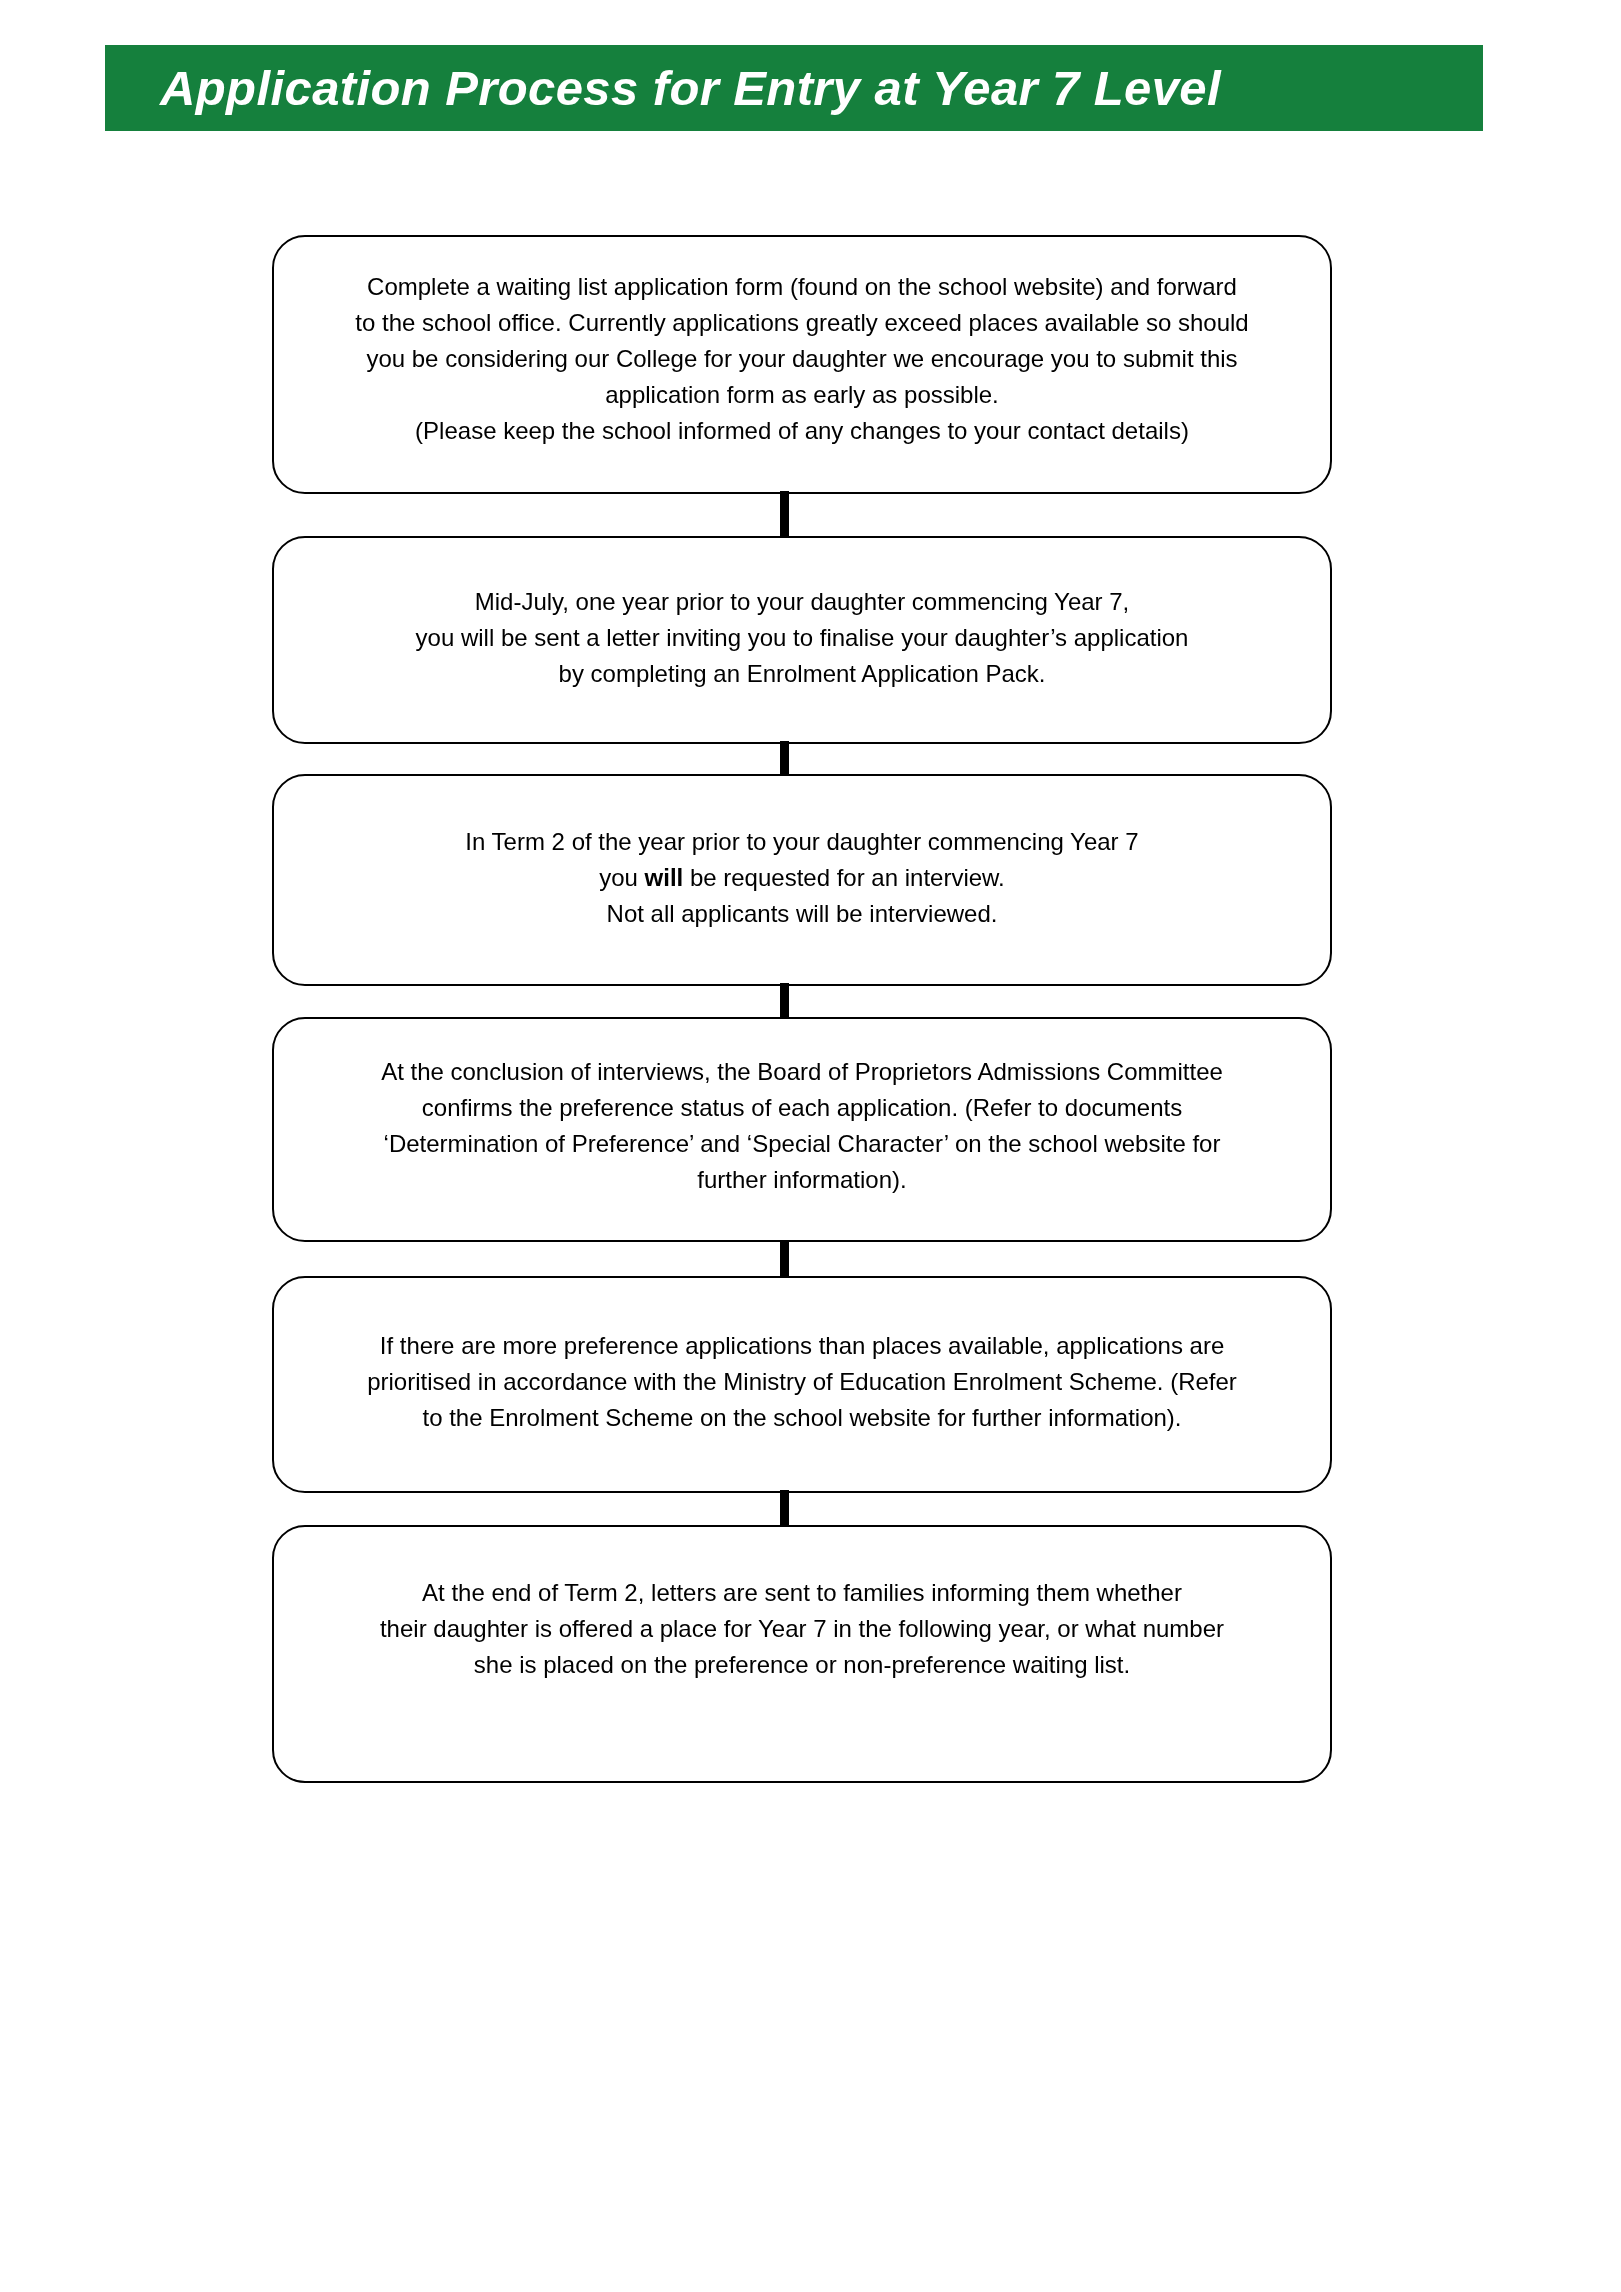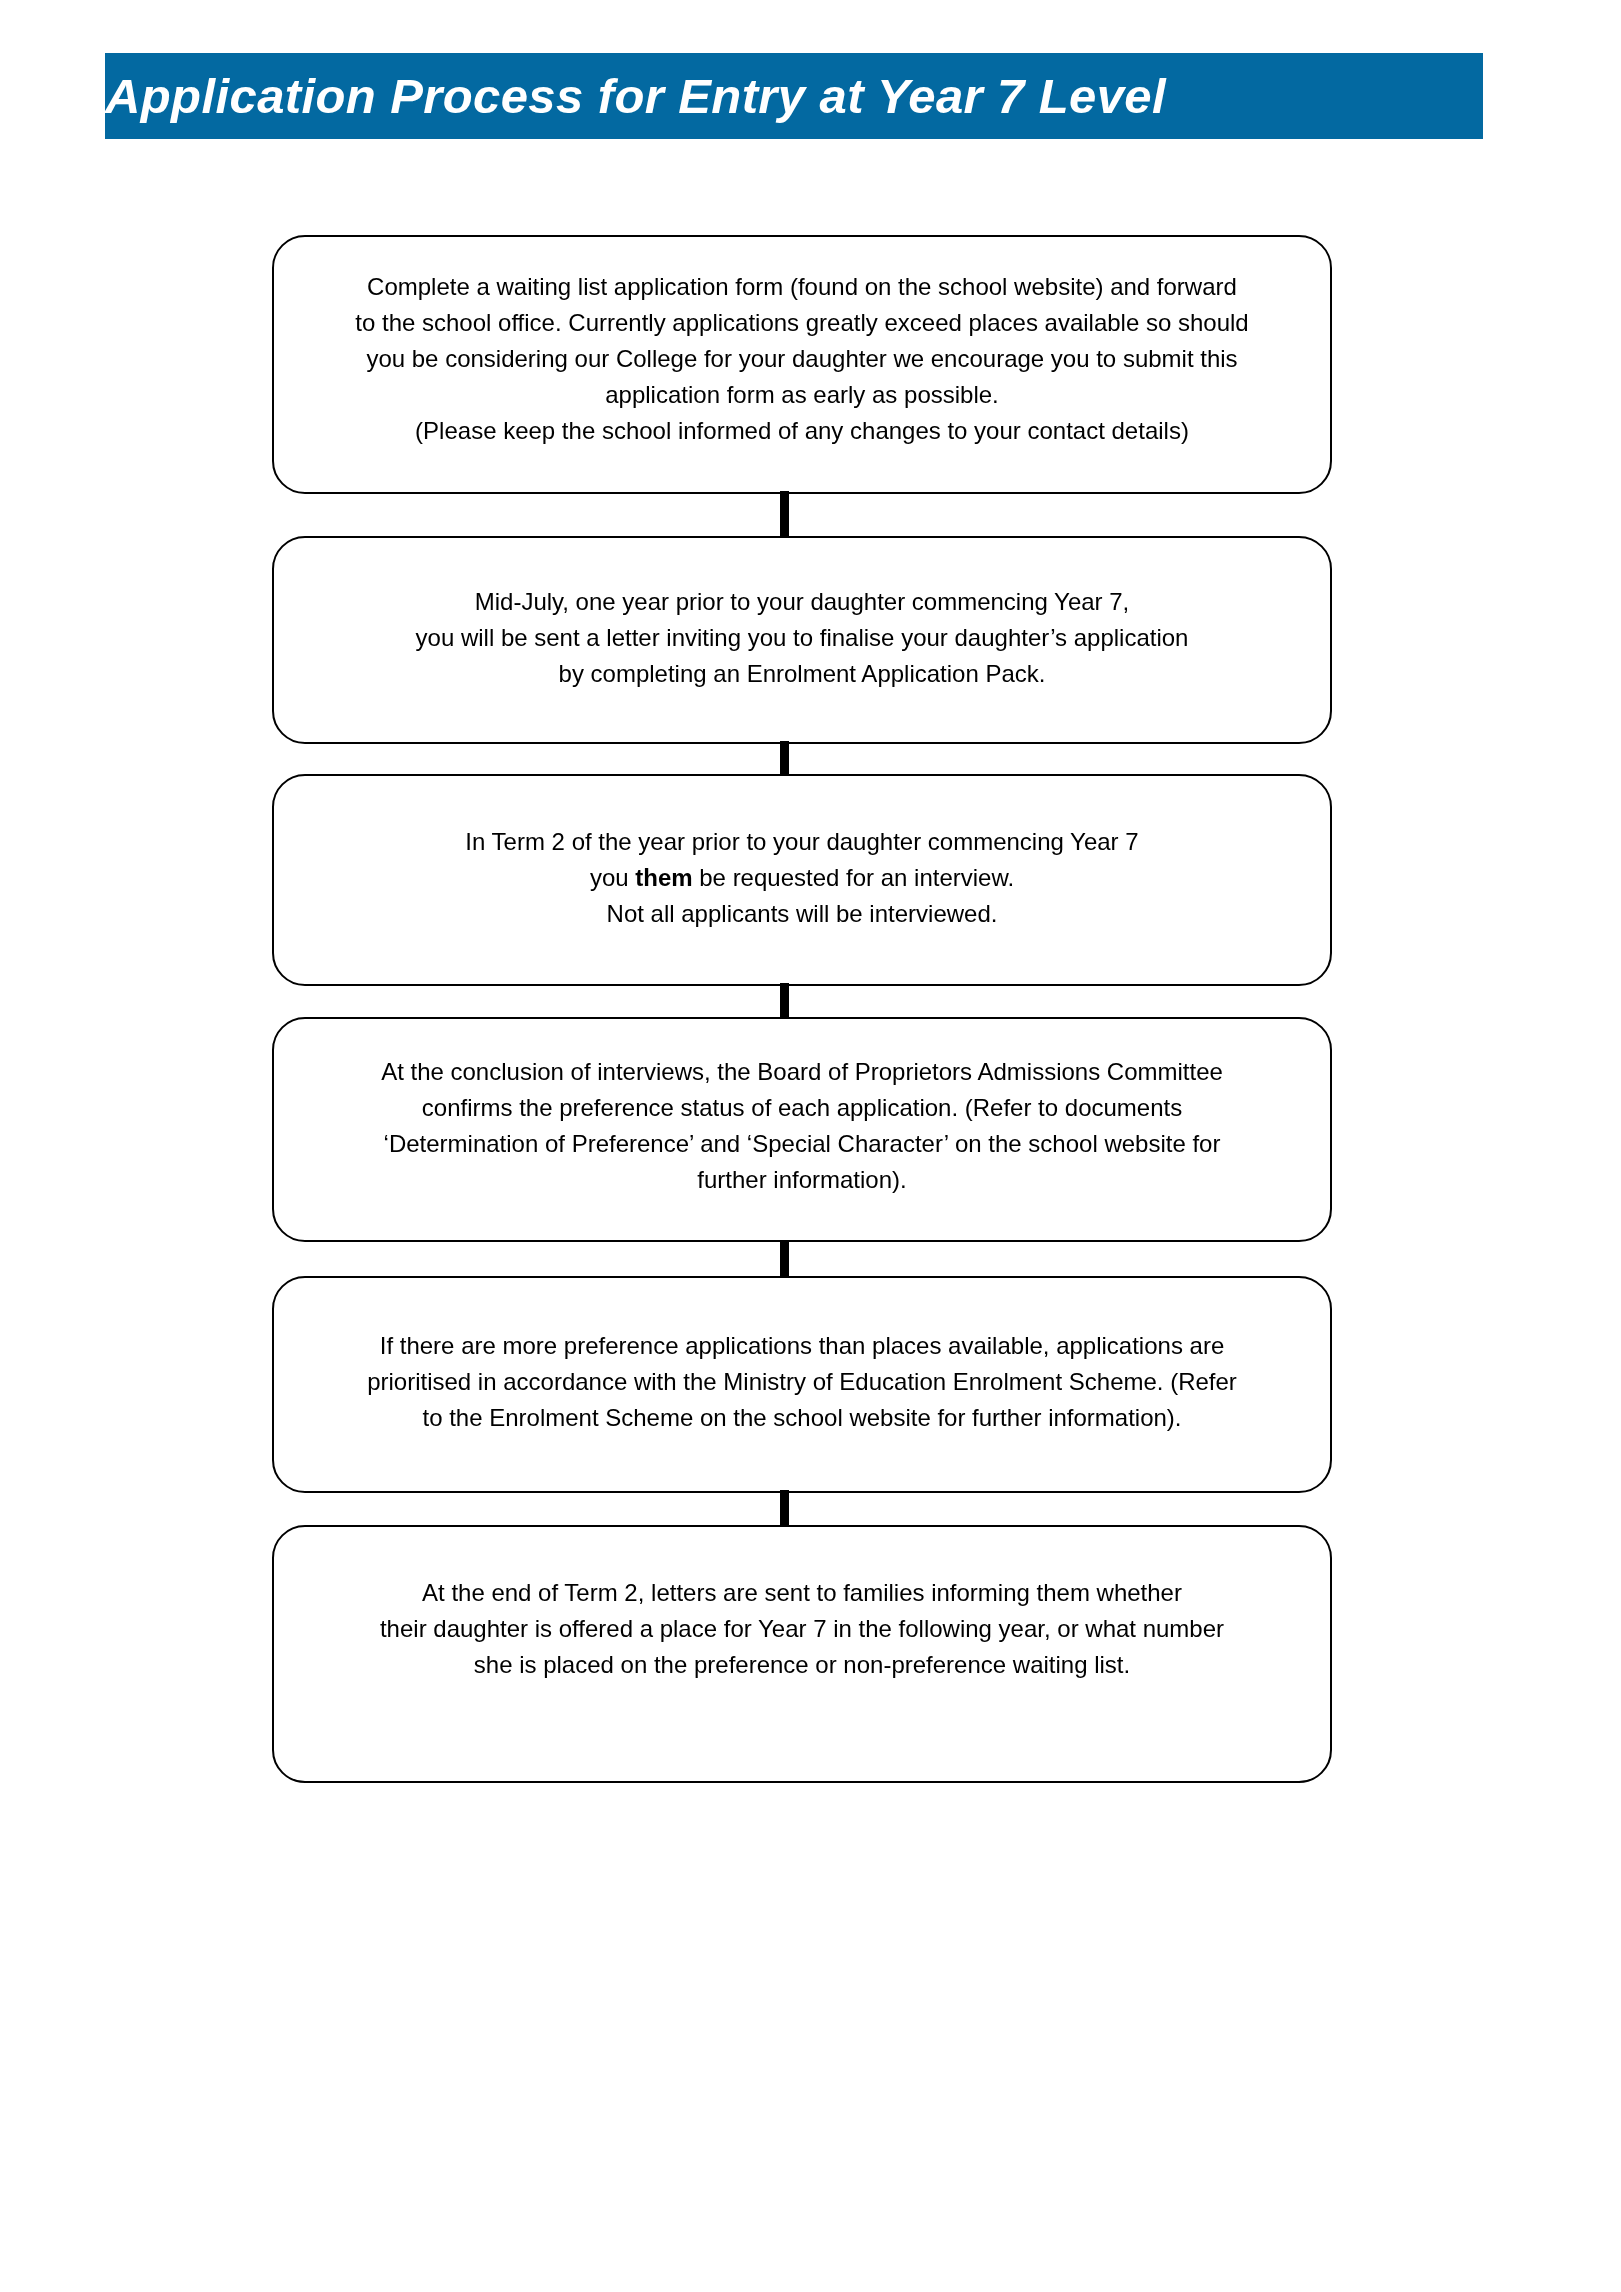--- a/index.html
+++ b/index.html
@@ -17,25 +17,25 @@
     overflow: hidden;
   }
 
   
   .title-banner {
     position: absolute;
     left: 105px;
     top: 45px;
     width: 1378px;
     height: 86px;
-    background: #0369a1;
+    background: #15803d;
     display: flex;
     align-items: center;
     box-sizing: border-box;
-    margin-top: 8px;
+    padding-left: 55px;
   }
   .title-text {
     color: #ffffff;
     font-family: "Liberation Sans", sans-serif;
     font-style: italic;
     font-weight: bold;
     font-size: 49px;
     letter-spacing: 0.4px;
     line-height: 1;
     white-space: nowrap;
@@ -130,21 +130,21 @@
   <div class="flow-box" id="box-2">
     <span class="flow-box-text">Mid-July, one year prior to your daughter commencing Year 7,
 you will be sent a letter inviting you to finalise your daughter’s application
 by completing an Enrolment Application Pack.</span>
   </div>
 
   <div class="connector" id="connector-2"></div>
 
   <div class="flow-box" id="box-3">
     <span class="flow-box-text"><span>In Term 2 of the year prior to your daughter commencing Year 7
-you </span><span class="bold">them</span><span> be requested for an interview.
+you </span><span class="bold">will</span><span> be requested for an interview.
 Not all applicants will be interviewed.</span></span>
   </div>
 
   <div class="connector" id="connector-3"></div>
 
   <div class="flow-box" id="box-4">
     <span class="flow-box-text">At the conclusion of interviews, the Board of Proprietors Admissions Committee
 confirms the preference status of each application. (Refer to documents
 ‘Determination of Preference’ and ‘Special Character’ on the school website for
 further information).</span>

